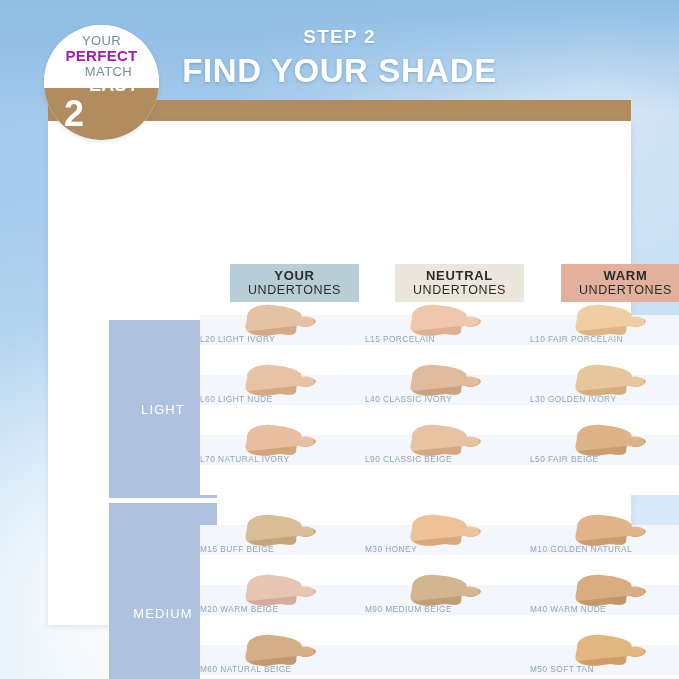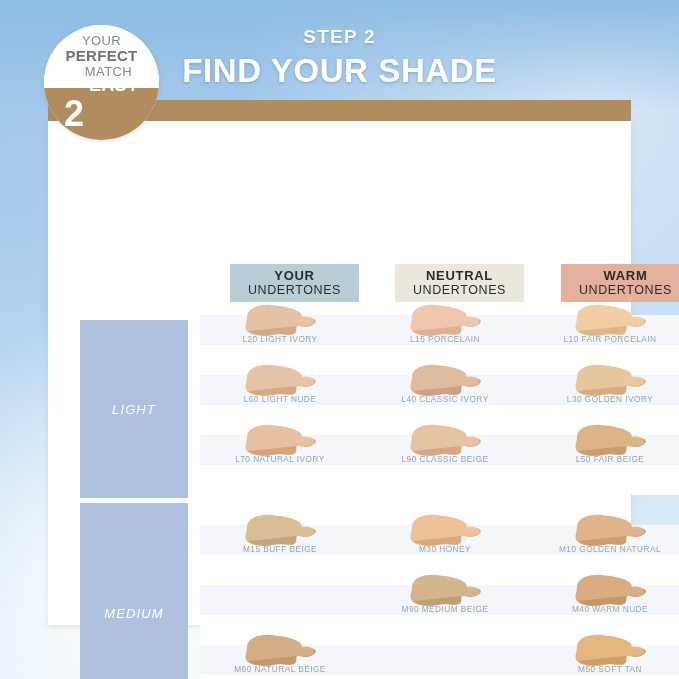--- a/index.html
+++ b/index.html
@@ -77,43 +77,43 @@
     line-height:1.12;color:#2b2b2b;
   }
   .undertone .u1{font-size:13px;font-weight:bold;letter-spacing:.7px;}
   .undertone .u2{font-size:12.5px;letter-spacing:.6px;}
   #ut-cool{left:182px;background:#b8ced7;}
   #ut-neutral{left:347px;background:#ece7dc;}
   #ut-warm{left:513px;background:#e3b09c;}
 
   
   .size-block{
-    position:absolute;left:32px;width:108px;
+    position:absolute;left:61px;width:108px;
     background:#aec2e0;
     display:flex;align-items:center;justify-content:center;
-    color:#ffffff;font-size:13px;letter-spacing:1.1px;font-style:italic;
+    color:#ffffff;font-size:13px;letter-spacing:1.1px;
   }
   #size-light{top:199px;height:178px;}
   #size-medium{top:382px;height:221px;}
 
   
   #grid{position:absolute;left:152px;top:194px;width:479px;}
   .band{position:relative;width:479px;height:30px;}
   .band.alt{background:#f3f7fb;}
   .band.plain{background:#ffffff;}
 
   .cellwrap{position:absolute;top:0;height:30px;width:160px;}
   .c-cool{left:0px;}
   .c-neutral{left:165px;}
   .c-warm{left:330px;}
 
   .swatch{position:absolute;left:50%;transform:translateX(-50%);top:-12px;width:86px;height:38px;}
   .swatch svg{display:block;width:86px;height:38px;}
   .label{
-    position:absolute;left:0;right:0;bottom:1px;text-align:center;
+    position:absolute;left:0;right:0;bottom:1px;text-align:left;
     font-size:8.3px;letter-spacing:.45px;color:#8fa5bb;white-space:nowrap;
   }
   .gap{height:30px;}
 </style>
 </head>
 <body>
 
 <div id="backdrop"></div>
 
 <div id="header">
@@ -269,20 +269,30 @@
               <path d="M10,14 C10,5 22,1 34,2 C46,3 56,5 62,9 C66,11.5 64,15 66,16 C69,17.5 75,14 78,17 C81,20 74,24 69,24 C64,24 62,22 60,23 C58,24.5 61,29 57,31 C52,33.5 44,30 36,32 C27,34 16,33 11,29 C6,25 10,20 10,14 Z" fill="#e0b389"></path>
               <path d="M11,28 C16,32.5 27,33.6 36,31.7 C44,29.9 52,33 57,30.7 C61,28.8 58,24.4 60,22.9 C62,21.6 64,23.6 69,23.6 C74,23.6 81,19.8 78,16.8 C77,15.9 75.4,15.7 73.8,15.8 C75.6,17.9 79,19 76.4,21.2 C73.6,23.6 68,24.9 C64,25.6 61.8,24.1 60.2,25.1 C58.2,26.4 60.6,30.2 56.4,32 C51.6,34.1 44,31.3 36,33.1 C27.4,35 16.6,34.2 11.6,30.2 Z" fill="#c7996d" opacity="0.85"></path>
               <path d="M62,15.5 C65,12.8 72,13 76,15.6 C79.6,18 74.6,23.2 69,23.6 C65.6,23.8 62.4,22.6 61.6,20.8 C60.9,19.1 61,17 62,15.5 Z" fill="#e0b389" opacity="0.92"></path>
             </svg>
           </div>
           <div class="label">M10 GOLDEN NATURAL</div>
         </div>
       </div>
       <div class="band plain"></div>
       <div class="band alt">
+        <div class="cellwrap c-cool">
+          <div class="swatch">
+            <svg viewBox="0 0 86 38" preserveAspectRatio="none">
+              <path d="M10,14 C10,5 22,1 34,2 C46,3 56,5 62,9 C66,11.5 64,15 66,16 C69,17.5 75,14 78,17 C81,20 74,24 69,24 C64,24 62,22 60,23 C58,24.5 61,29 57,31 C52,33.5 44,30 36,32 C27,34 16,33 11,29 C6,25 10,20 10,14 Z" fill="#e8c4b2"></path>
+              <path d="M11,28 C16,32.5 27,33.6 36,31.7 C44,29.9 52,33 57,30.7 C61,28.8 58,24.4 60,22.9 C62,21.6 64,23.6 69,23.6 C74,23.6 81,19.8 78,16.8 C77,15.9 75.4,15.7 73.8,15.8 C75.6,17.9 79,19 76.4,21.2 C73.6,23.6 68,24.9 C64,25.6 61.8,24.1 60.2,25.1 C58.2,26.4 60.6,30.2 56.4,32 C51.6,34.1 44,31.3 36,33.1 C27.4,35 16.6,34.2 11.6,30.2 Z" fill="#d0a894" opacity="0.85"></path>
+              <path d="M62,15.5 C65,12.8 72,13 76,15.6 C79.6,18 74.6,23.2 69,23.6 C65.6,23.8 62.4,22.6 61.6,20.8 C60.9,19.1 61,17 62,15.5 Z" fill="#e8c4b2" opacity="0.92"></path>
+            </svg>
+          </div>
+          <div class="label">M20 WARM BEIGE</div>
+        </div>
         <div class="cellwrap c-neutral">
           <div class="swatch">
             <svg viewBox="0 0 86 38" preserveAspectRatio="none">
               <path d="M10,14 C10,5 22,1 34,2 C46,3 56,5 62,9 C66,11.5 64,15 66,16 C69,17.5 75,14 78,17 C81,20 74,24 69,24 C64,24 62,22 60,23 C58,24.5 61,29 57,31 C52,33.5 44,30 36,32 C27,34 16,33 11,29 C6,25 10,20 10,14 Z" fill="#d4b68e"></path>
               <path d="M11,28 C16,32.5 27,33.6 36,31.7 C44,29.9 52,33 57,30.7 C61,28.8 58,24.4 60,22.9 C62,21.6 64,23.6 69,23.6 C74,23.6 81,19.8 78,16.8 C77,15.9 75.4,15.7 73.8,15.8 C75.6,17.9 79,19 76.4,21.2 C73.6,23.6 68,24.9 C64,25.6 61.8,24.1 60.2,25.1 C58.2,26.4 60.6,30.2 56.4,32 C51.6,34.1 44,31.3 36,33.1 C27.4,35 16.6,34.2 11.6,30.2 Z" fill="#bb9b72" opacity="0.85"></path>
               <path d="M62,15.5 C65,12.8 72,13 76,15.6 C79.6,18 74.6,23.2 69,23.6 C65.6,23.8 62.4,22.6 61.6,20.8 C60.9,19.1 61,17 62,15.5 Z" fill="#d4b68e" opacity="0.92"></path>
             </svg>
           </div>
           <div class="label">M90 MEDIUM BEIGE</div>
         </div>
@@ -320,21 +330,21 @@
           <div class="label">M50 SOFT TAN</div>
         </div>
       </div>
       <div class="band plain"></div>
     </div>
 </div>
 
 <div id="badge">
   <div id="badge-top">
     <span class="l1">YOUR</span>
-    <span class="l2" style="color: #737373;">PERFECT</span>
+    <span class="l2" style="color: #a21caf;">PERFECT</span>
     <span class="l3">MATCH</span>
   </div>
   <div id="badge-bot" style="background: rgb(176, 140, 95);">
     <span id="badge-num">2</span>
     <span id="badge-words">
       <span class="w1">EASY</span>
       <span class="w2">STEPS</span>
     </span>
   </div>
 </div>

